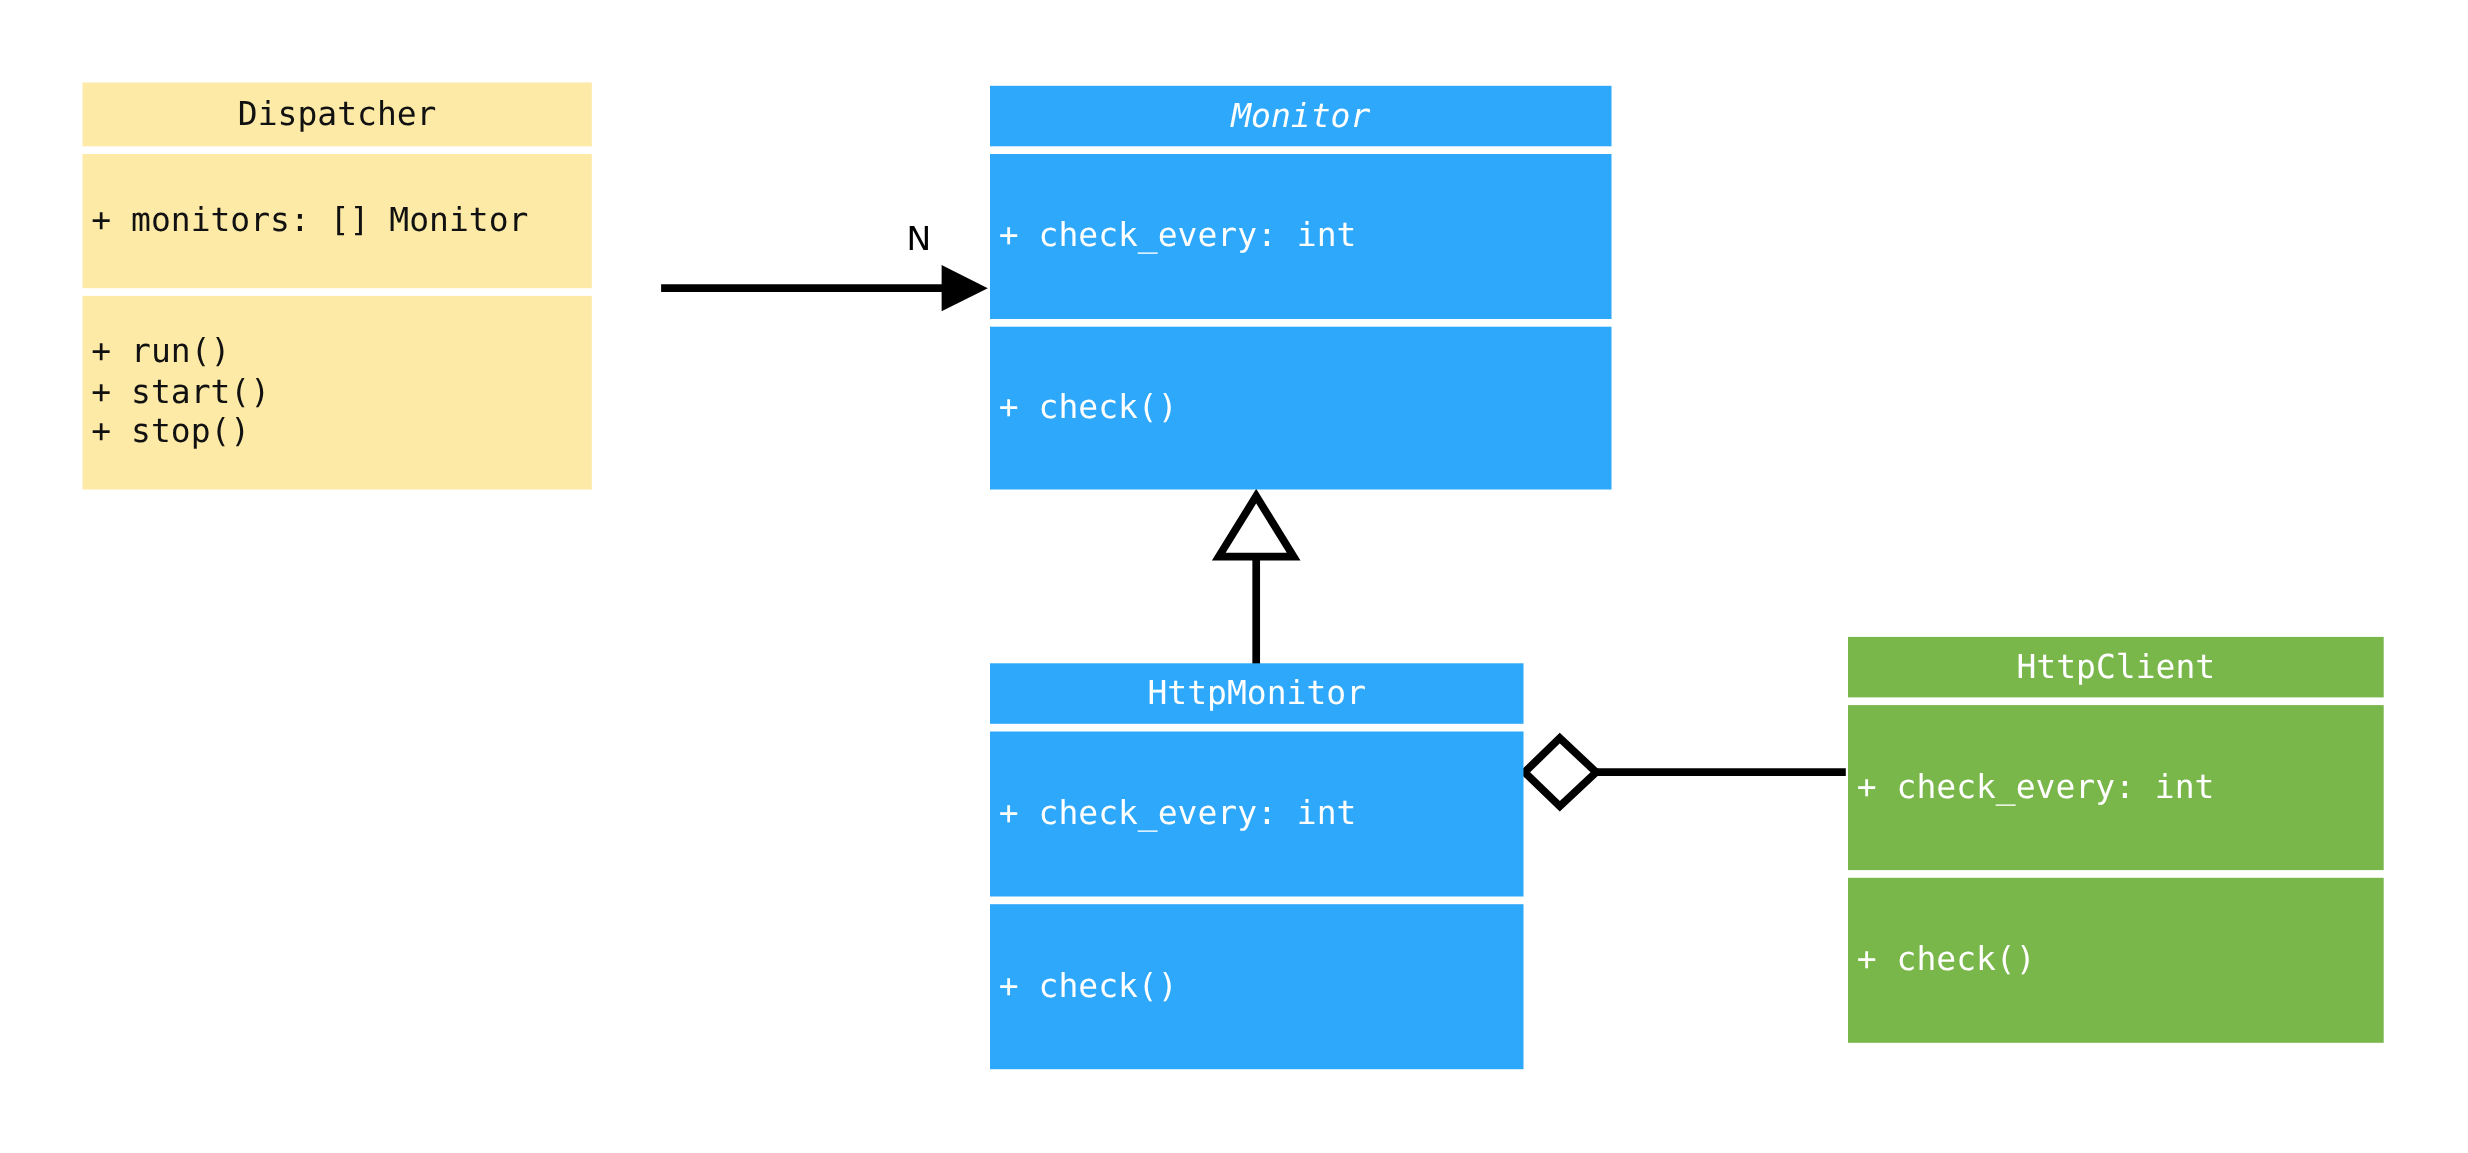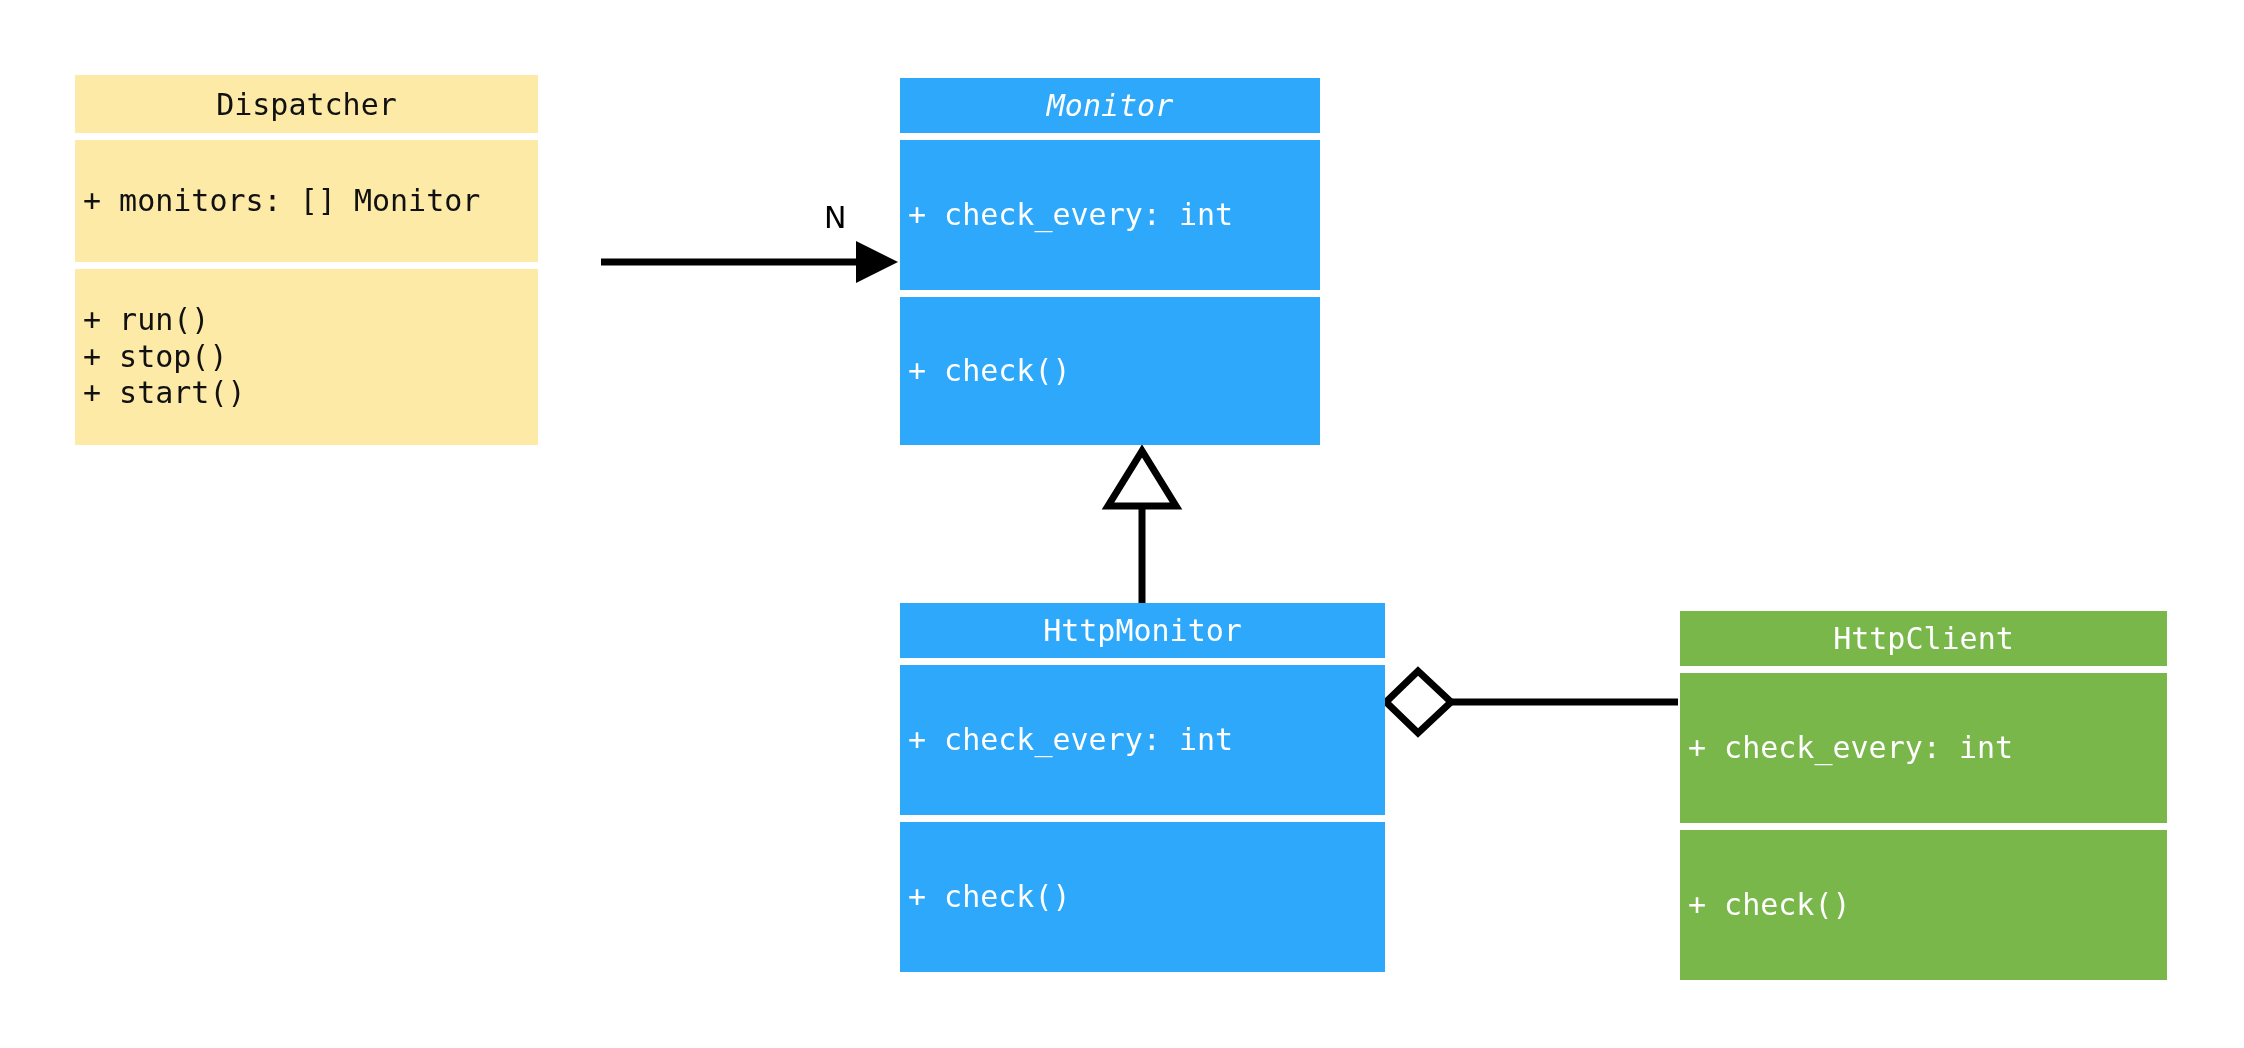--- a/index.html
+++ b/index.html
@@ -112,26 +112,26 @@
   <div class="uml-class theme-yellow" style="left:75px; top:75px; width:463px; height:370px;">
 
     <div class="compartment class-title" style="height:58px;">Dispatcher</div>
 
     <div class="compartment member-list" style="height:122px;">
       <div class="member">+ monitors: [] Monitor</div>
     </div>
 
     <div class="compartment member-list" style="height:176px;">
       <div class="member">+ run()</div>
+      <div class="member">+ start()</div>
       <div class="member">+ stop()</div>
-      <div class="member">+ start()</div>
     </div>
   </div>
 
-  <div class="uml-class theme-blue" style="left:900px; top:78px; width:420px; height:367px;">
+  <div class="uml-class theme-blue" style="left:900px; top:78px; width:565px; height:367px;">
 
     <div class="compartment class-title abstract" style="height:55px;">Monitor</div>
 
     <div class="compartment member-list" style="height:150px;">
       <div class="member">+ check_every: int</div>
     </div>
 
     <div class="compartment member-list" style="height:148px;">
       <div class="member">+ check()</div>
     </div>
@@ -143,21 +143,21 @@
 
     <div class="compartment member-list" style="height:150px;">
       <div class="member">+ check_every: int</div>
     </div>
 
     <div class="compartment member-list" style="height:150px;">
       <div class="member">+ check()</div>
     </div>
   </div>
 
-  <div class="uml-class theme-green" style="left:1680px; top:611px; width:487px; height:369px;">
+  <div class="uml-class theme-green" style="left:1680px; top:579px; width:487px; height:369px;">
 
     <div class="compartment class-title" style="height:55px;">HttpClient</div>
 
     <div class="compartment member-list" style="height:150px;">
       <div class="member">+ check_every: int</div>
     </div>
 
     <div class="compartment member-list" style="height:150px;">
       <div class="member">+ check()</div>
     </div>

